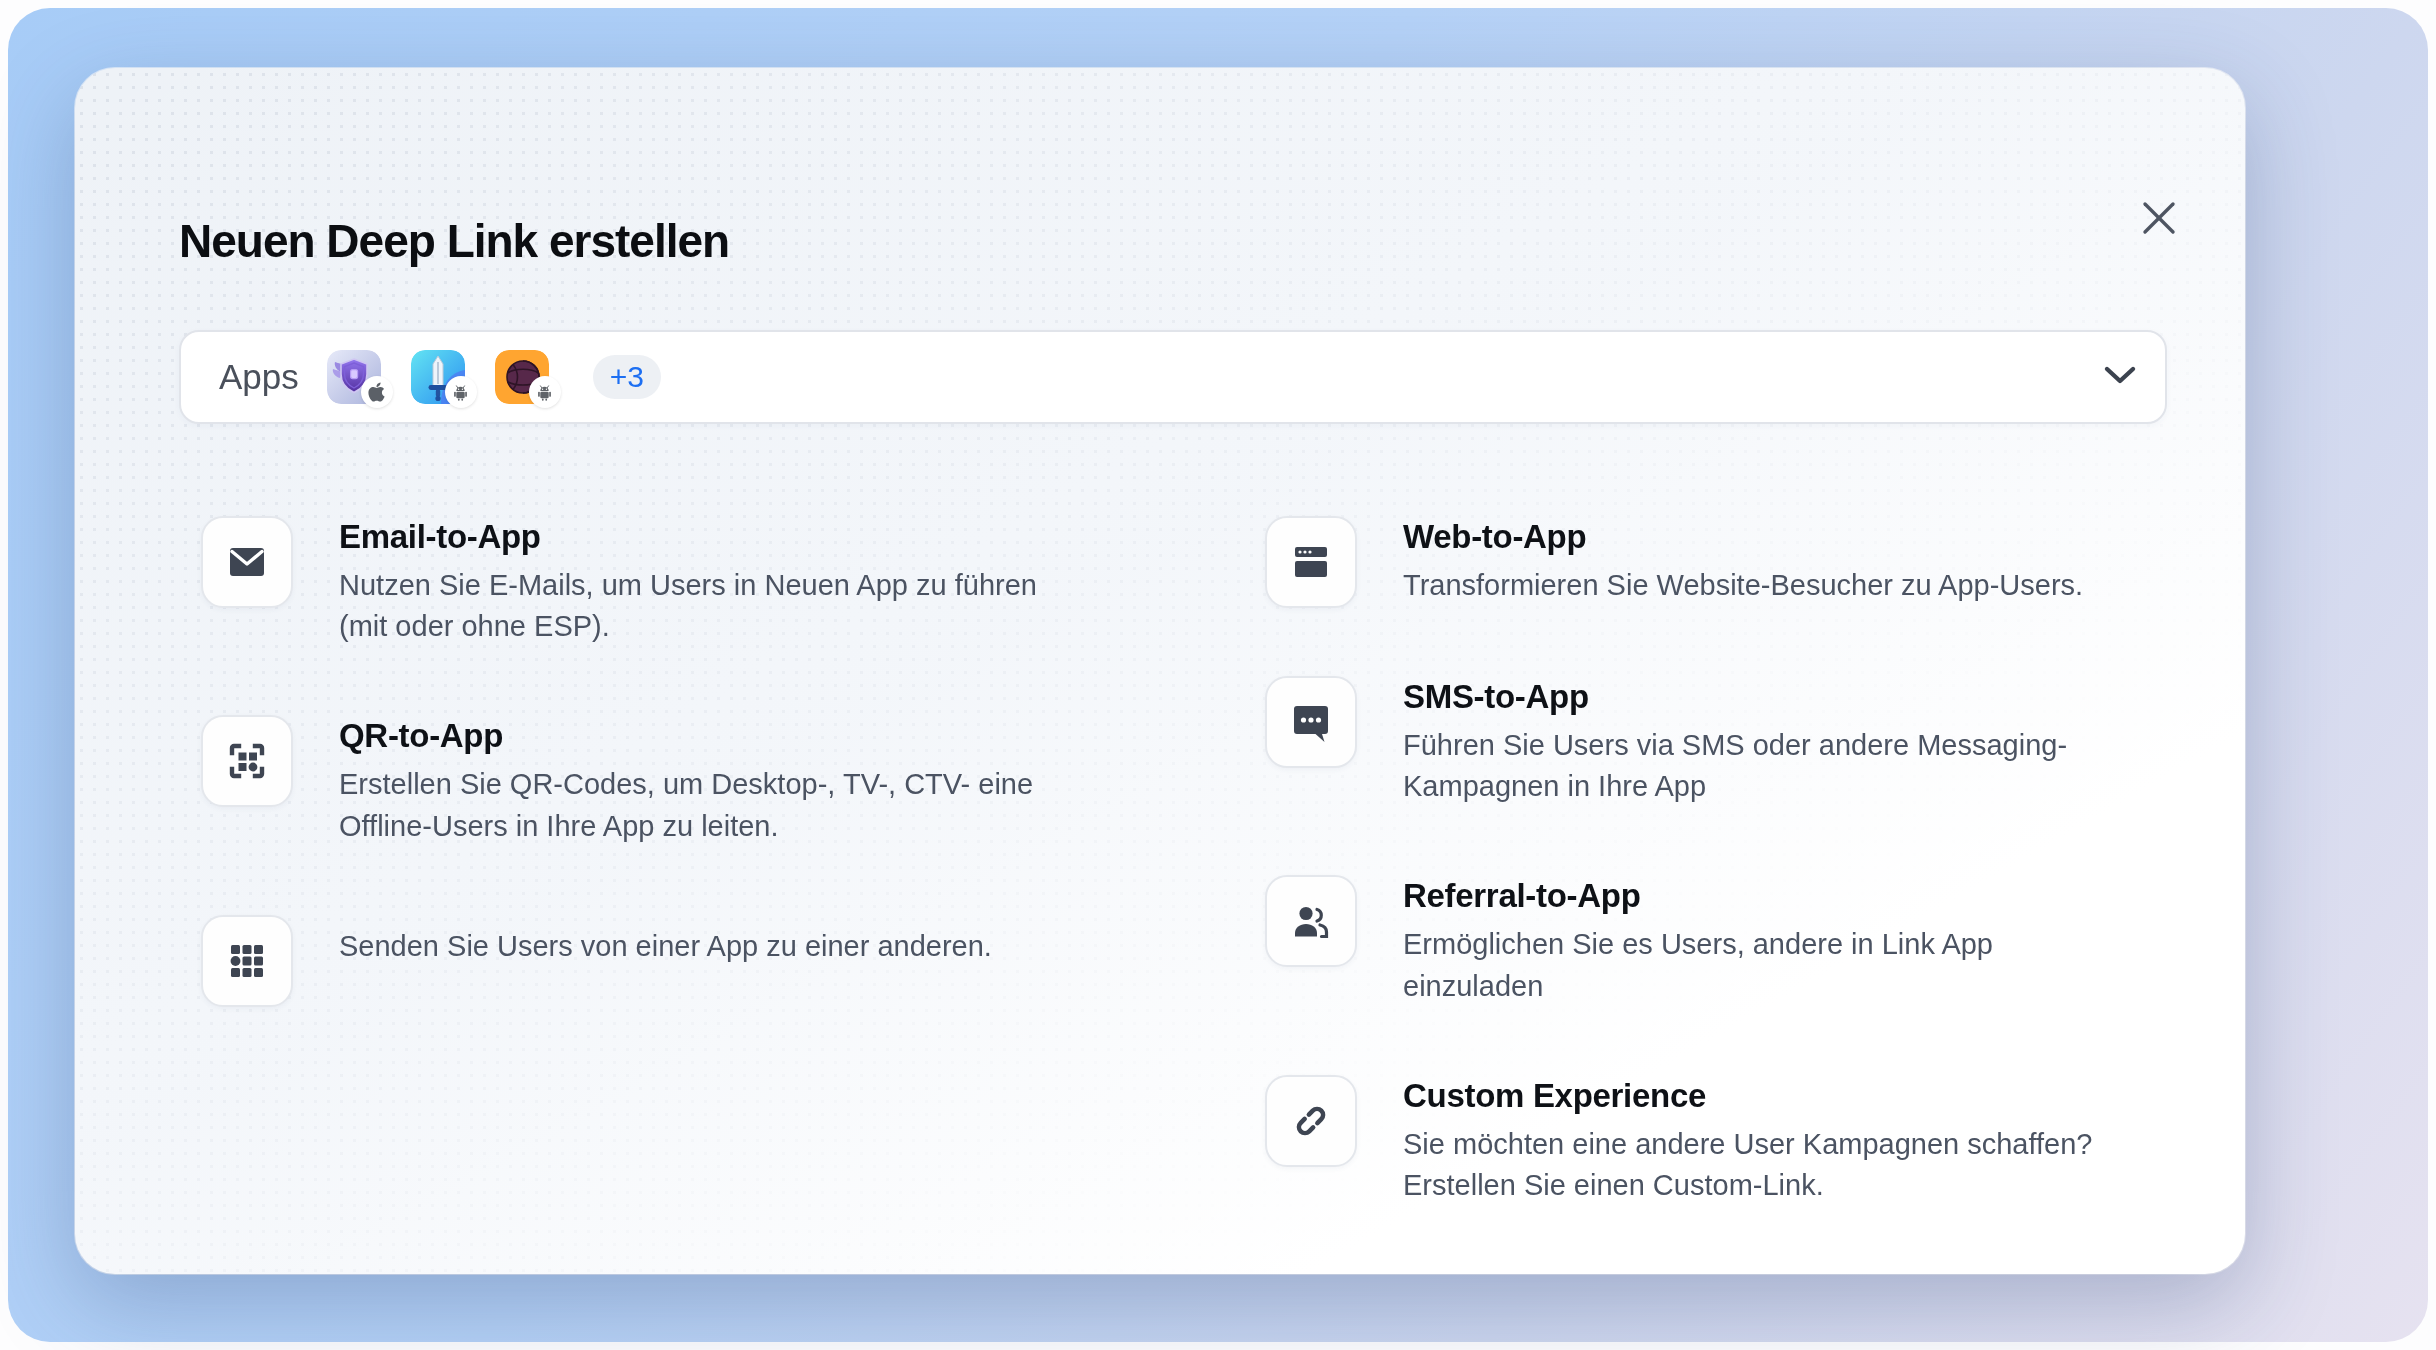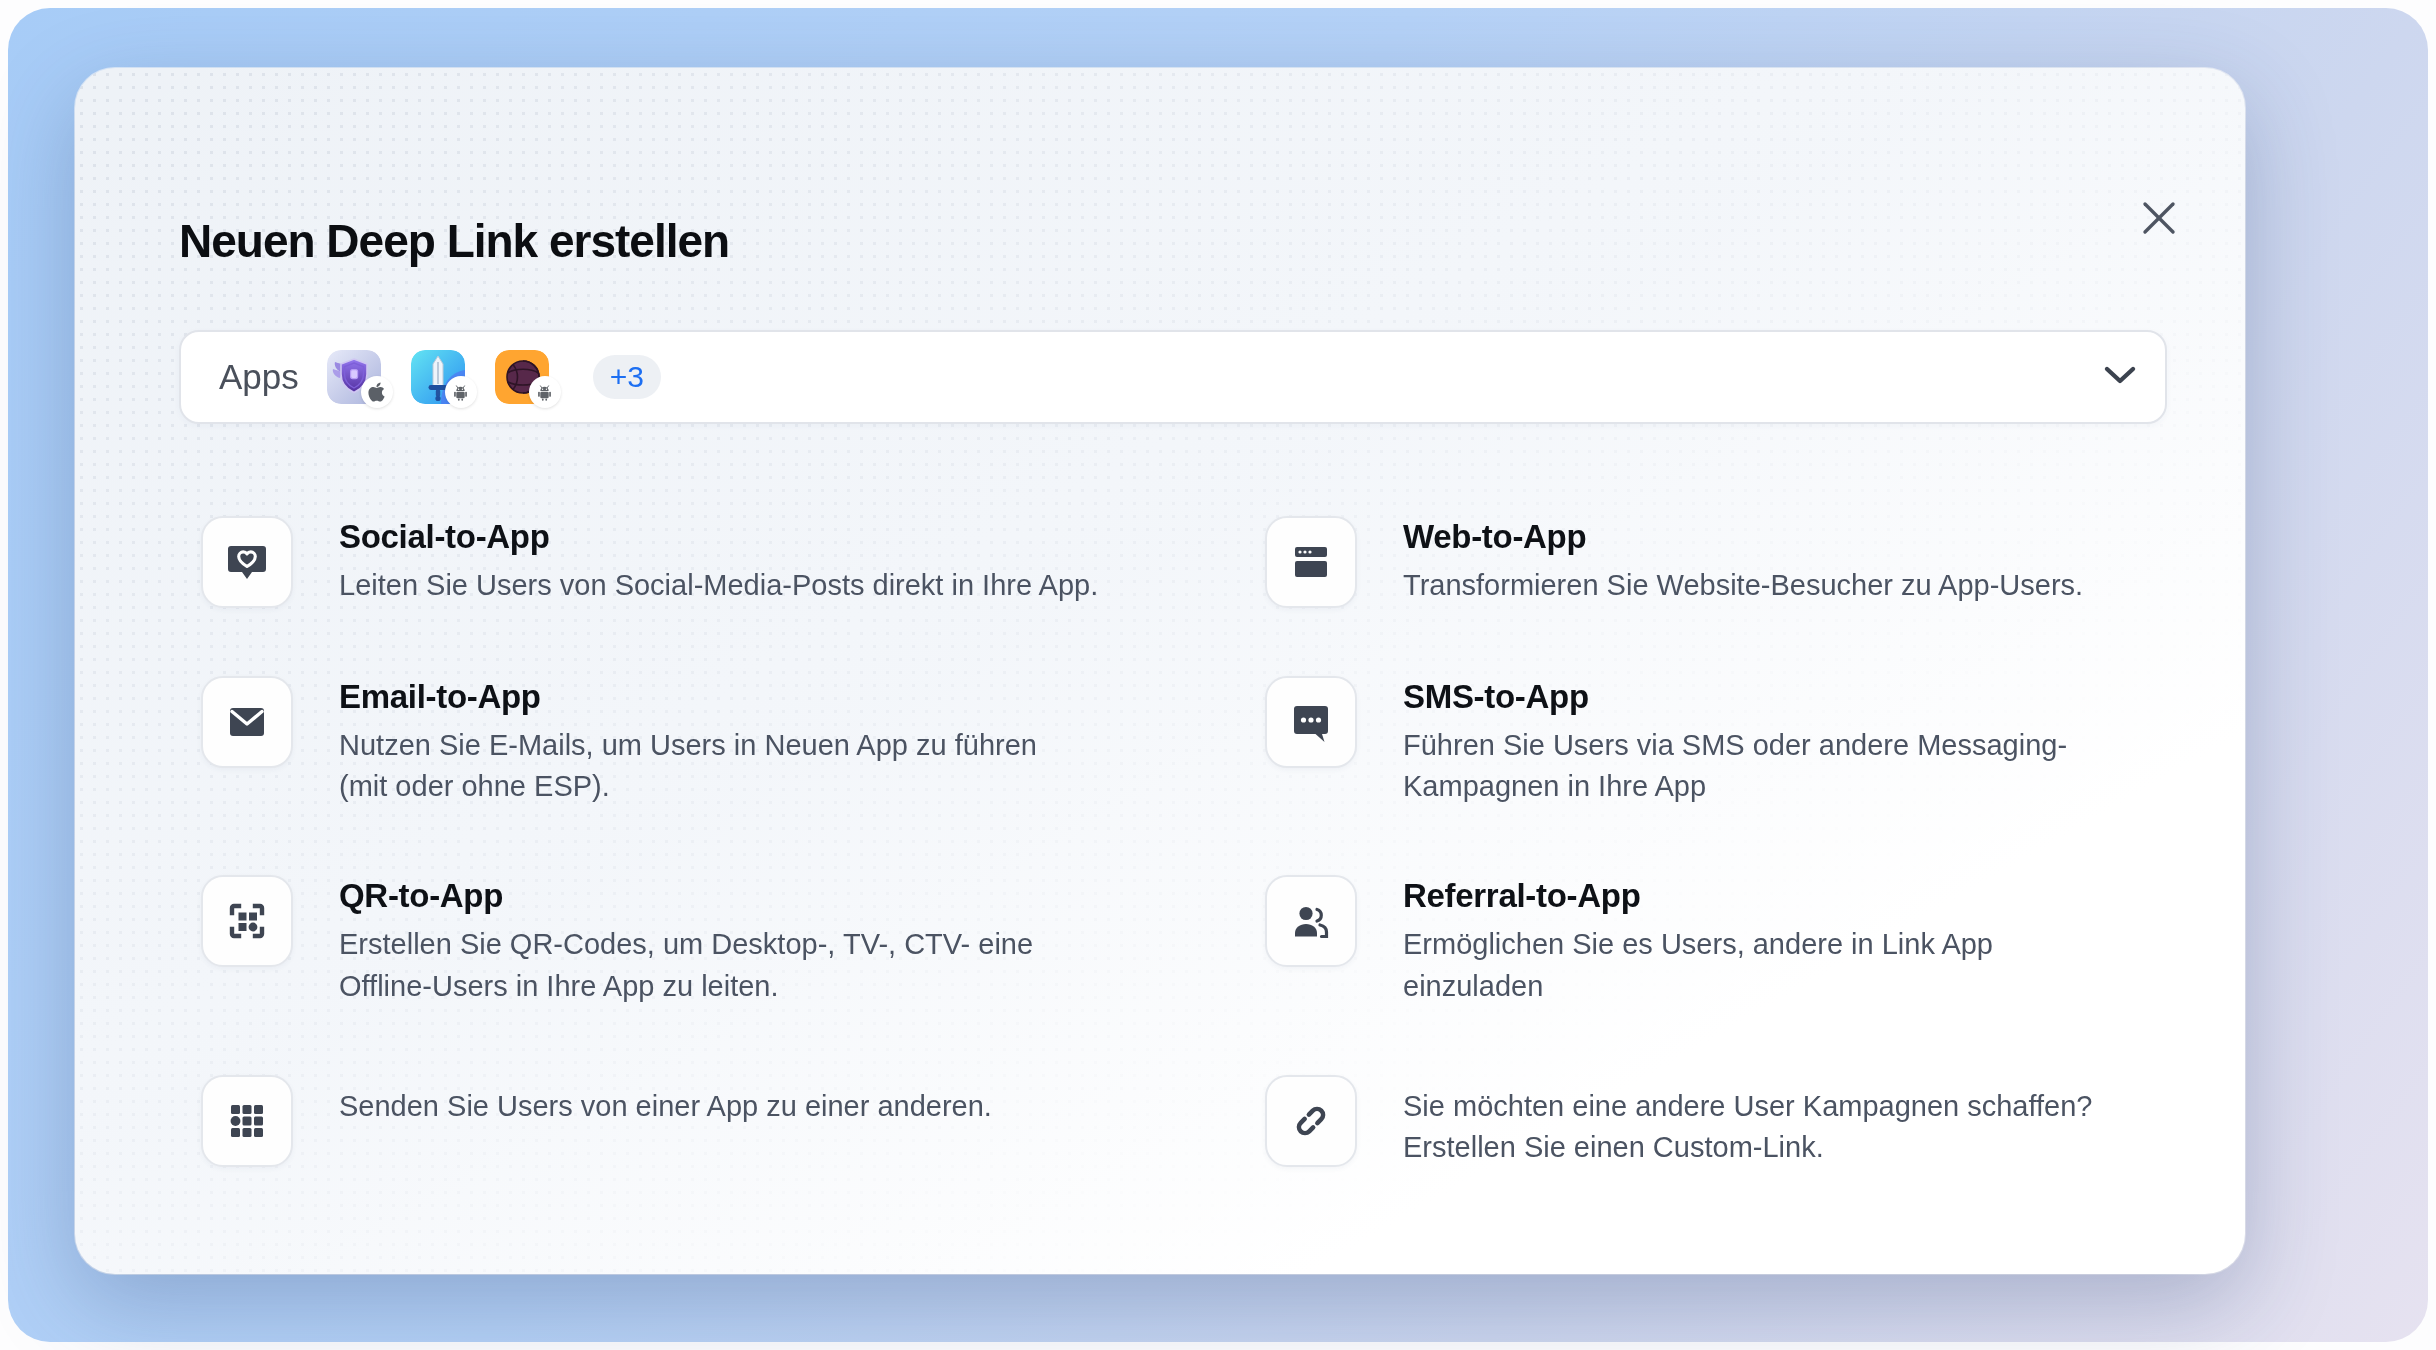--- a/index.html
+++ b/index.html
@@ -227,32 +227,20 @@
       <svg viewBox="0 0 34 22">
           <polyline points="4,5 17,17 30,5"></polyline>
         </svg>
     </span>
   </div>
 
   <div class="options">
 
     <div class="option-col">
 
-      <div class="option-item">
-        <span class="option-tile">
-          <svg viewBox="0 0 48 48">
-            <path class="glyph" d="M8 8 h32 a3 3 0 0 1 3 3 v20 a3 3 0 0 1 -3 3 h-11 l-5 7 l-5 -7 h-11 a3 3 0 0 1 -3 -3 v-20 a3 3 0 0 1 3 -3 z"></path>
-            <path d="M24 28.5 c-5.5-3.4-8.3-6.6-8.3-10 c0-2.6 2-4.6 4.5-4.6 c1.6 0 3 .8 3.8 2.1 c.8-1.3 2.2-2.1 3.8-2.1 c2.5 0 4.5 2 4.5 4.6 c0 3.4-2.8 6.6-8.3 10z" fill="none" stroke="#ffffff" stroke-width="3.1" stroke-linejoin="round"></path>
-          </svg>
-        </span>
-        <span class="option-text">
-          <span class="option-title" style="display:block">Social-to-App</span>
-          <span class="option-desc" style="display:block">Leiten Sie Users von Social-Media-Posts direkt in Ihre App.</span>
-        </span>
-      </div>
 
       <div class="option-item">
         <span class="option-tile">
           <svg viewBox="0 0 48 48">
             <rect class="glyph" x="7" y="10" width="34" height="28" rx="3"></rect>
             <polyline points="9,13.5 24,26 39,13.5" fill="none" stroke="#ffffff" stroke-width="3.4" stroke-linecap="round" stroke-linejoin="round"></polyline>
           </svg>
         </span>
         <span class="option-text">
           <span class="option-title" style="display:block">Email-to-App</span>
@@ -357,20 +345,21 @@
       <div class="option-item">
         <span class="option-tile">
           <svg viewBox="0 0 48 48">
             <g transform="rotate(-45 24 24)" fill="none" stroke="#3e4552" stroke-width="4.6" stroke-linecap="round">
               <path d="M21 18 h-5.5 a6 6 0 0 0 0 12 h5.5"></path>
               <path d="M27 18 h5.5 a6 6 0 0 1 0 12 h-5.5"></path>
             </g>
           </svg>
         </span>
         <span class="option-text">
+          <span class="option-title" style="display:block">Custom Experience</span>
           <span class="option-desc" style="display:block">Sie möchten eine andere User Kampagnen schaffen?
 Erstellen Sie einen Custom-Link.</span>
         </span>
       </div>
 
     </div>
   </div>
 </div>
 
 </body></html>

